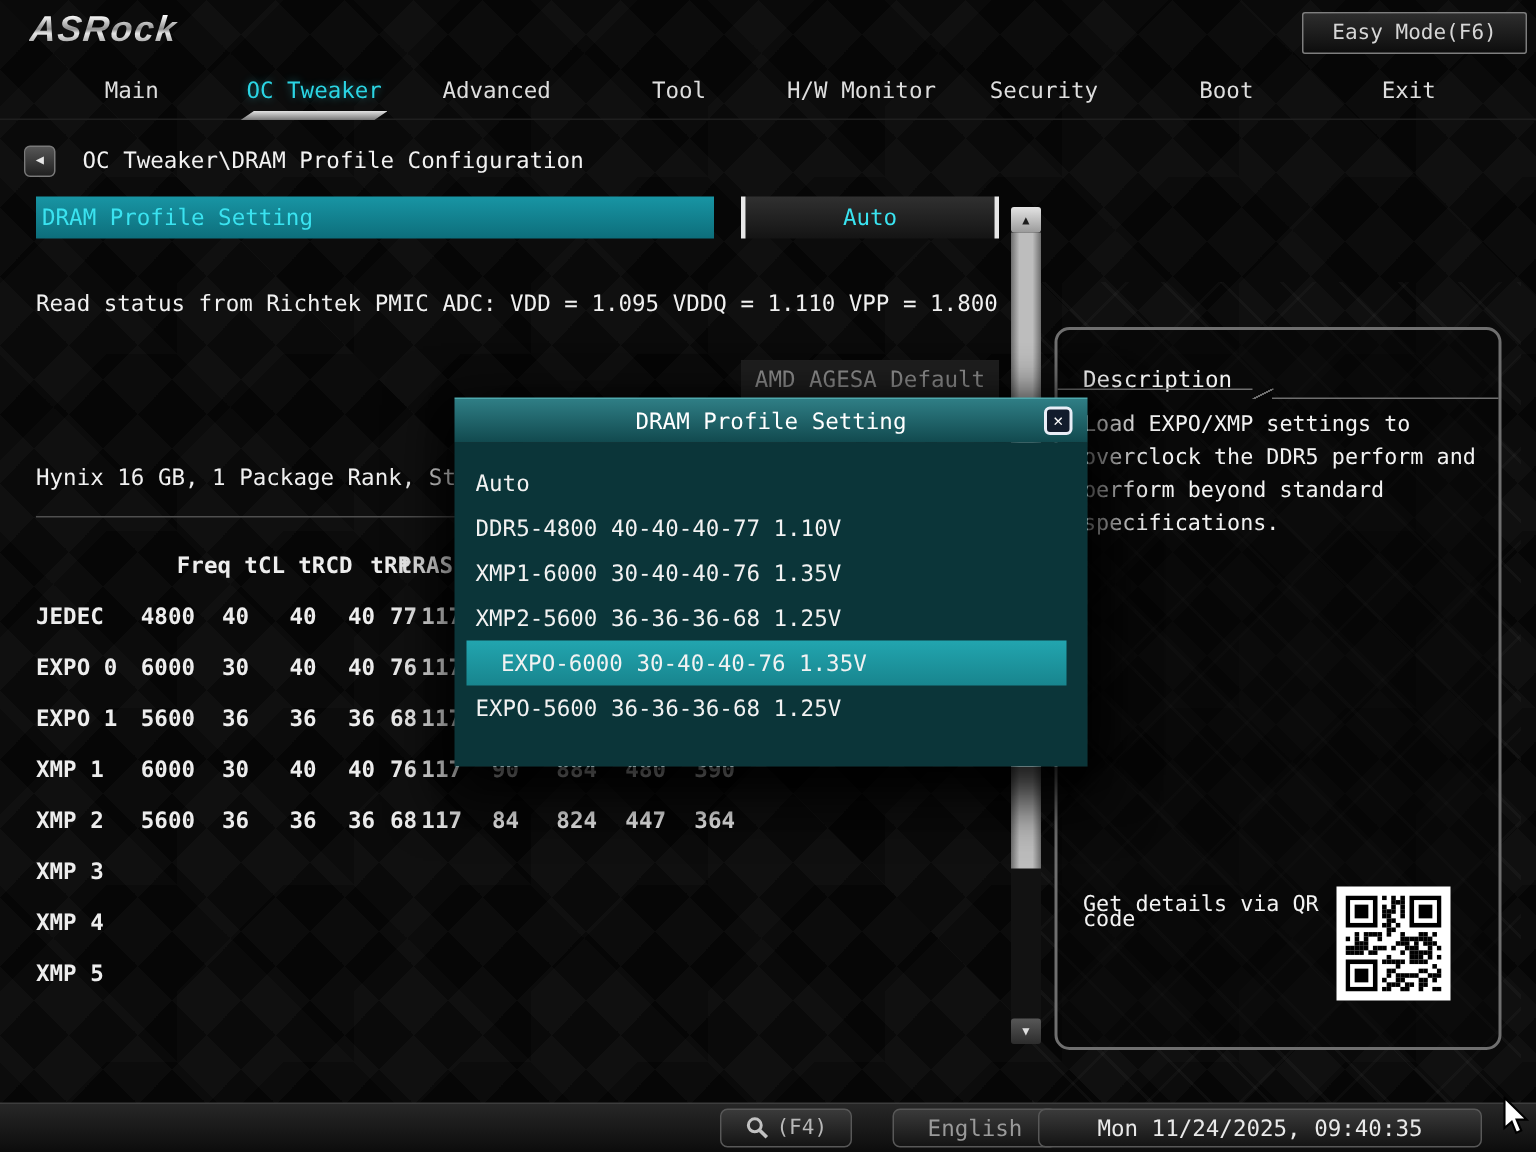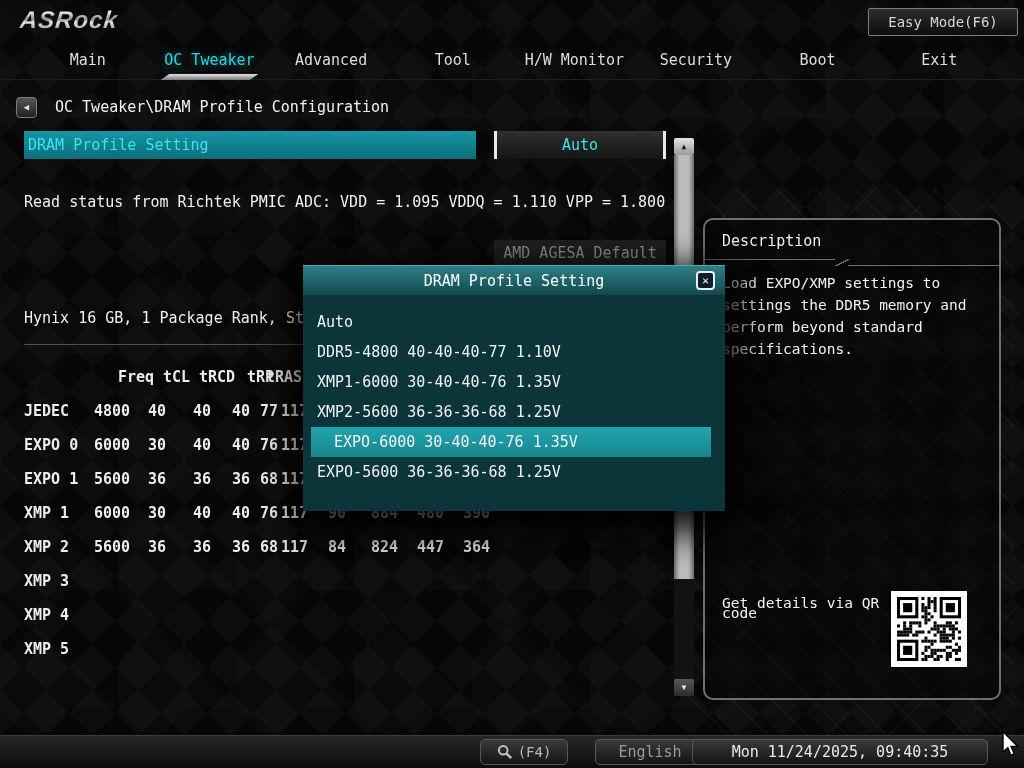--- a/index.html
+++ b/index.html
@@ -57,21 +57,21 @@
   #sbar-thumb{position:absolute;top:17px;left:0;width:20px;height:424px;
     background:linear-gradient(90deg,#6e6e6e,#bdbdbd 28%,#bdbdbd 72%,#6e6e6e);}
   #sbar-down{position:absolute;bottom:0;left:0;width:20px;height:17px;border-radius:2px;
     background:linear-gradient(#575757,#2c2c2c);color:#e0e0e0;font-size:8px;text-align:center;line-height:17px;}
   
   #plate{left:688px;top:188px;width:326px;height:548px;z-index:1;
     background-image:repeating-linear-gradient(45deg,rgba(255,255,255,0.03) 0 2px,transparent 2px 28px),
                      repeating-linear-gradient(-45deg,rgba(255,255,255,0.022) 0 2px,transparent 2px 44px);}
   #desc-panel{left:703px;top:218px;width:298px;height:482px;border:2px solid #6f6f6f;border-radius:10px;
     box-sizing:border-box;background:rgba(8,8,8,0.55);z-index:10;}
-  #desc-title{position:absolute;left:17px;top:12px;font-size:15px;color:#f2f2f2;}
+  #desc-title{position:absolute;left:17px;top:24px;font-size:15px;color:#f2f2f2;}
   .dseg1{position:absolute;left:0;top:39px;width:130px;height:1px;background:#6f6f6f;}
   .dseg2{position:absolute;left:130px;top:39px;width:14px;height:7px;
     background:linear-gradient(to bottom right,transparent 46%,#6f6f6f 46%,#6f6f6f 56%,transparent 56%);}
   .dseg3{position:absolute;left:143px;top:45px;right:0;height:1px;background:#6f6f6f;}
   .desc-line{position:absolute;left:17px;font-size:14.5px;color:#f2f2f2;line-height:22px;white-space:nowrap;}
   .qr-line{position:absolute;left:17px;font-size:14.5px;color:#f2f2f2;line-height:22px;}
   #qr{position:absolute;left:186px;top:371px;width:64px;height:64px;background:#fff;padding:6px;}
   
   #modal{left:303px;top:265px;width:422px;z-index:50;
     box-shadow:0 14px 34px 10px rgba(0,0,0,0.78),16px 6px 30px rgba(0,0,0,0.55);}
@@ -249,21 +249,21 @@
     <div id="sbar-thumb"></div>
     <div id="sbar-down"><span>▼</span></div>
   </div>
 
   <div id="desc-panel" class="abs">
     <div id="desc-title">Description</div>
     <div class="dseg1"></div>
     <div class="dseg2"></div>
     <div class="dseg3"></div>
     <div class="desc-line" style="top:52px">Load EXPO/XMP settings to</div>
-    <div class="desc-line" style="top:74px">settings the DDR5 memory and</div>
+    <div class="desc-line" style="top:74px">overclock the DDR5 perform and</div>
     <div class="desc-line" style="top:96px">perform beyond standard</div>
     <div class="desc-line" style="top:118px">specifications.</div>
     <div class="qr-line" style="top:372px">Get details via QR</div>
     <div class="qr-line" style="top:382px">code</div>
     <div id="qr"><svg width="64" height="64" viewBox="0 0 63 63">
           <rect x="24" y="0" width="3" height="3" fill="#000"></rect>
           <rect x="30" y="0" width="3" height="3" fill="#000"></rect>
           <rect x="36" y="0" width="3" height="3" fill="#000"></rect>
           <rect x="30" y="3" width="3" height="3" fill="#000"></rect>
           <rect x="33" y="3" width="3" height="3" fill="#000"></rect>

